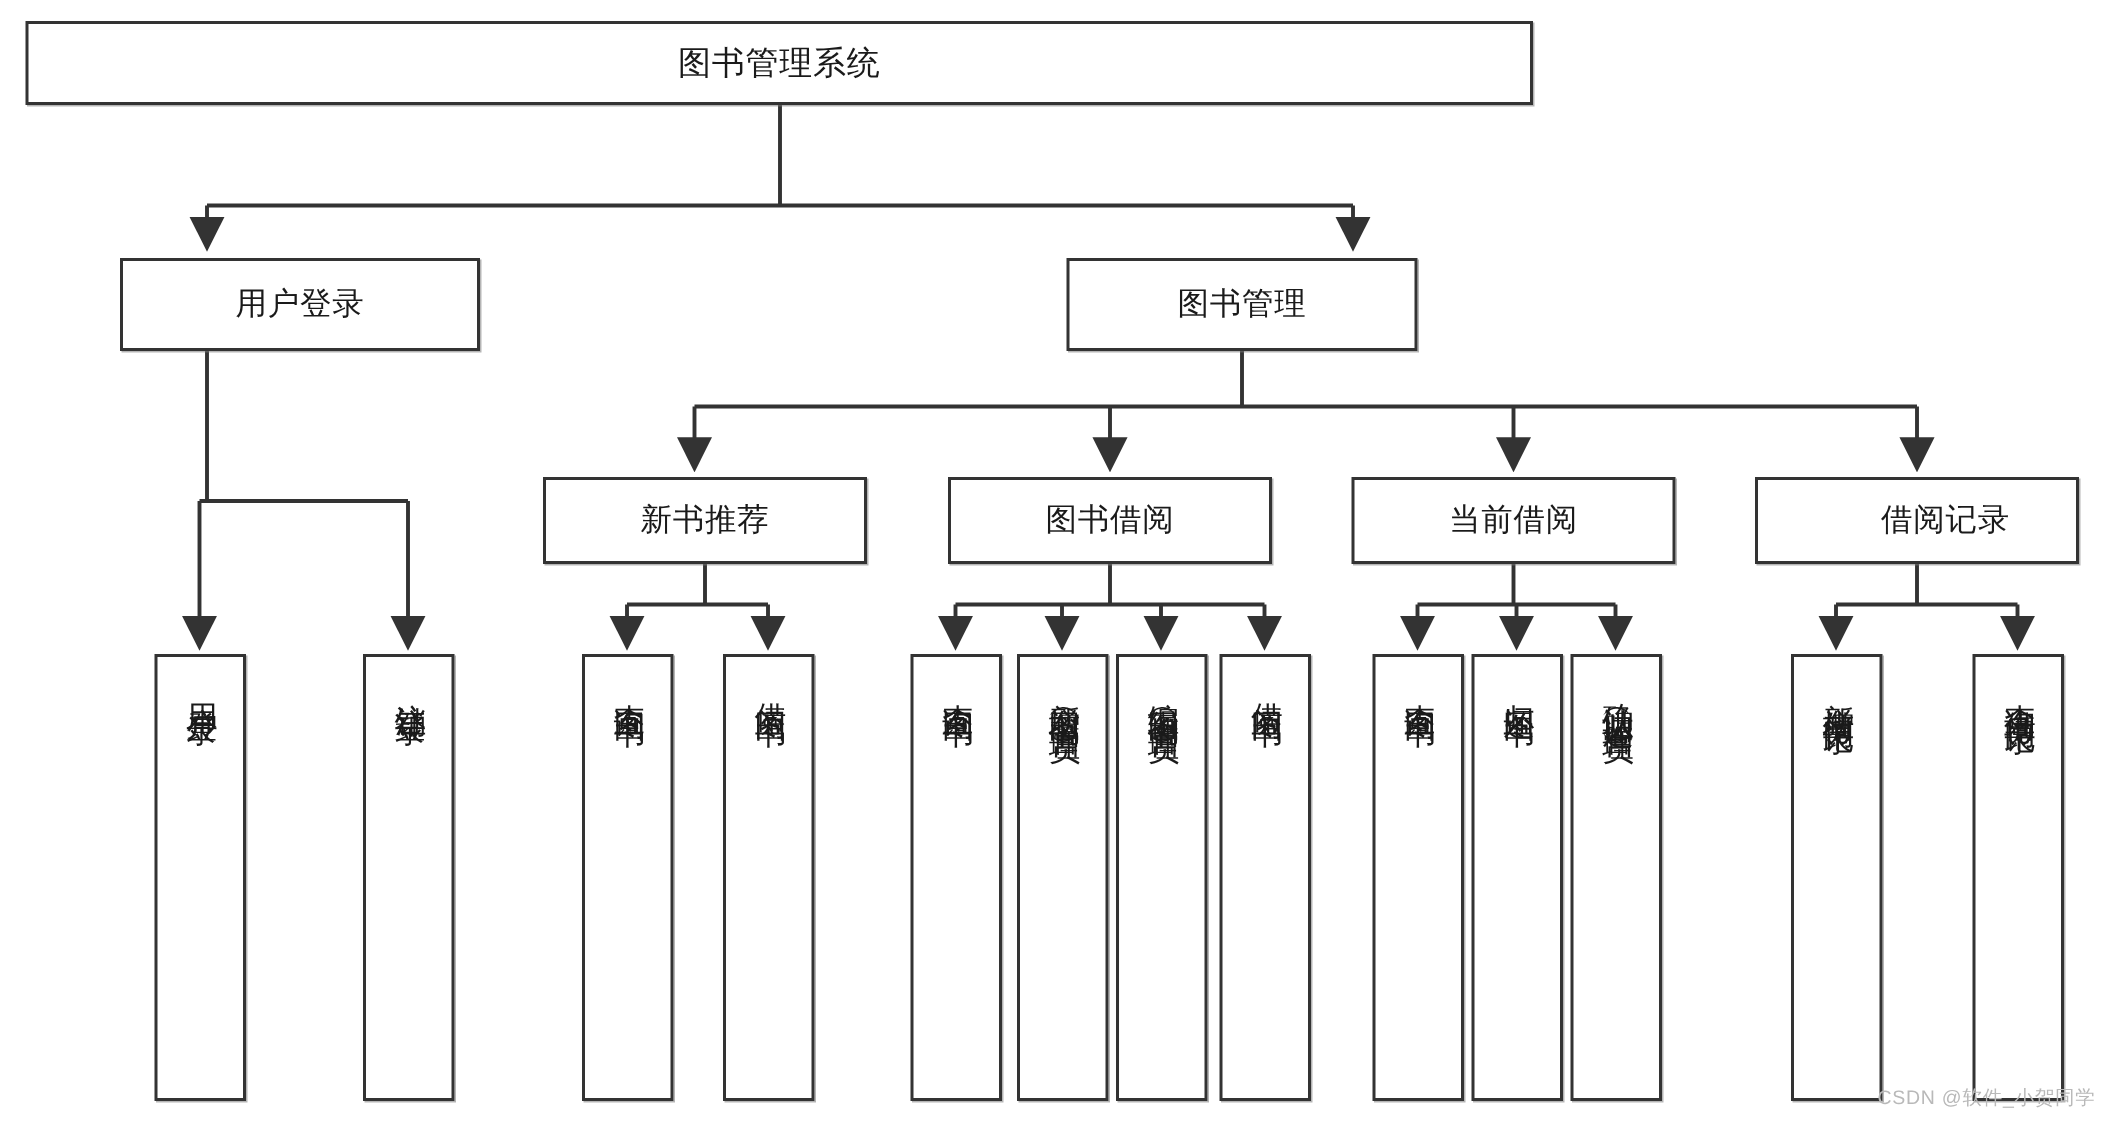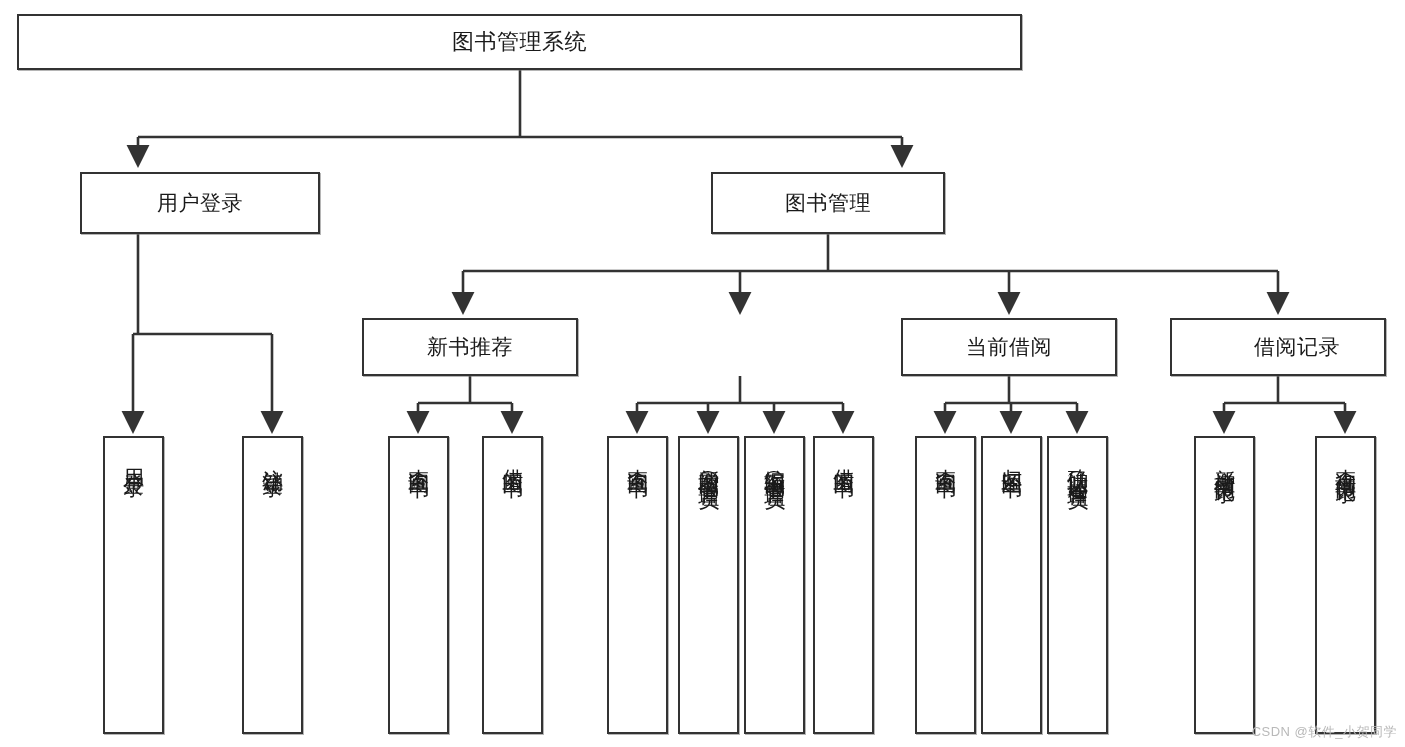--- a/index.html
+++ b/index.html
@@ -135,20 +135,23 @@
   <div class="node horizontal" style="left:80px; top:172px; width:240px; height:62px;">
     <span class="label">用户登录</span>
   </div>
   <div class="node horizontal" style="left:362px; top:318px; width:216px; height:58px;">
     <span class="label">新书推荐</span>
   </div>
 
   <div class="node horizontal" style="left:711px; top:172px; width:234px; height:62px;">
     <span class="label">图书管理</span>
   </div>
+  <div class="node horizontal" style="left:632px; top:318px; width:216px; height:58px;">
+    <span class="label">图书借阅</span>
+  </div>
   <div class="node horizontal" style="left:901px; top:318px; width:216px; height:58px;">
     <span class="label">当前借阅</span>
   </div>
   <div class="node horizontal" style="left:1170px; top:318px; width:216px; height:58px;padding-left:38px;">
     <span class="label">借阅记录</span>
   </div>
 
   <div class="node vertical" style="left:103px; top:436px; width:61px; height:298px;">
     <span class="label">用户登录</span>
   </div>

